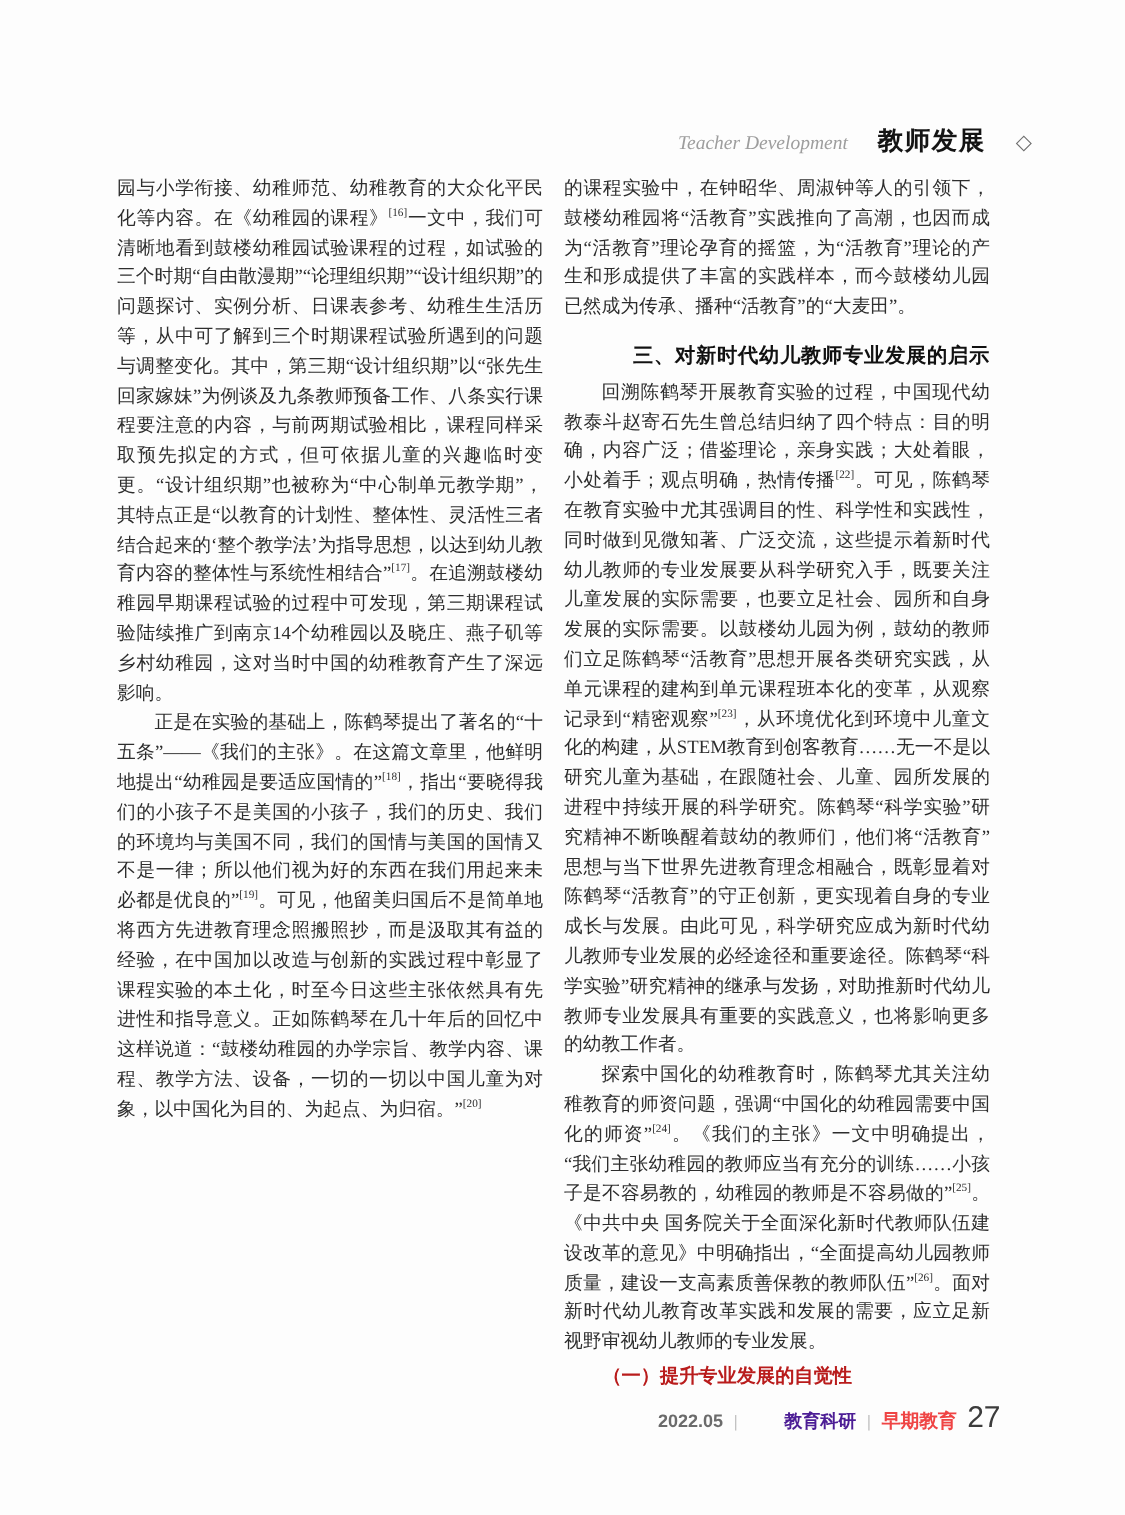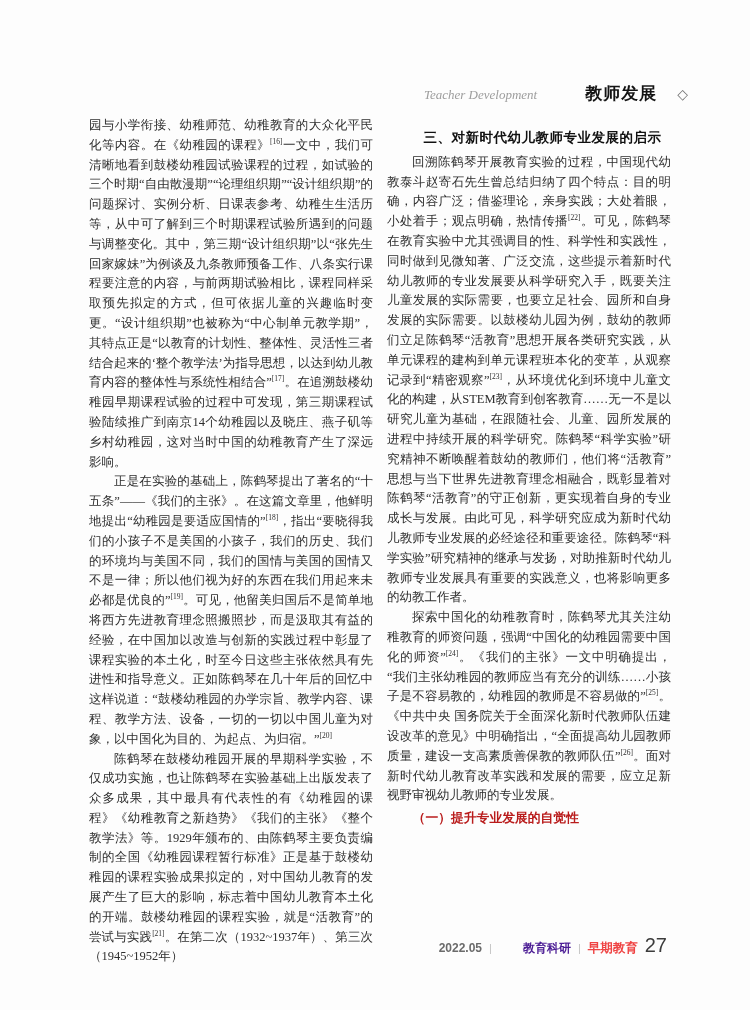--- a/index.html
+++ b/index.html
@@ -20,27 +20,26 @@
     white-space: nowrap;
   }
   .hdr-en {
     font-family: "Liberation Serif", "DejaVu Serif", serif;
     font-style: italic; font-size: 13px; color: #9d9d9d;
   }
   .hdr-zh {
     font-family: "Liberation Sans", "DejaVu Sans", sans-serif;
     font-weight: bold; font-size: 17px; color: #141414;
     letter-spacing: 1px;
-    margin-left: 28px;
   }
   .hdr-diamond { font-size: 14px; color: #6f6f6f; }
 
   
   .content {
-    position: absolute; top: 116px; left: 89px;
+    position: absolute; top: 116px; left: 78px;
     display: flex; gap: 14px;
   }
   .col {
     width: 284px;
     font-size: 12.5px;
     line-height: 19.8px;
     text-align: justify;
     text-justify: inter-character;
     color: #2d2d2d;
   }
@@ -49,21 +48,21 @@
   sup {
     font-size: 7.5px;
     line-height: 0;
     vertical-align: super;
     letter-spacing: 0;
   }
   .section-heading {
     font-family: "Liberation Sans", "DejaVu Sans", sans-serif;
     font-size: 13.5px; font-weight: bold; color: #111;
     margin: 12px 0 5px 0; text-indent: 2em;
-    letter-spacing: 0.5px; text-align: center;
+    letter-spacing: 0.5px; text-align: right;
   }
   .sub-heading {
     font-family: "Liberation Sans", "DejaVu Sans", sans-serif;
     font-size: 12.8px; font-weight: bold; color: #b91c1c;
     margin: 2px 0; text-indent: 2em; text-align: left;
   }
 
   
   .page-footer {
     position: absolute; top: 934px; right: 83px;
@@ -87,24 +86,24 @@
     <span class="hdr-en">Teacher Development</span>
     <span class="hdr-zh">教师发展</span>
     <span class="hdr-diamond">◇</span>
   </header>
 
   <main class="content">
 
     <section class="col">
       <p>园与小学衔接、幼稚师范、幼稚教育的大众化平民化等内容。在《幼稚园的课程》<sup>[16]</sup>一文中，我们可清晰地看到鼓楼幼稚园试验课程的过程，如试验的三个时期“自由散漫期”“论理组织期”“设计组织期”的问题探讨、实例分析、日课表参考、幼稚生生活历等，从中可了解到三个时期课程试验所遇到的问题与调整变化。其中，第三期“设计组织期”以“张先生回家嫁妹”为例谈及九条教师预备工作、八条实行课程要注意的内容，与前两期试验相比，课程同样采取预先拟定的方式，但可依据儿童的兴趣临时变更。“设计组织期”也被称为“中心制单元教学期”，其特点正是“以教育的计划性、整体性、灵活性三者结合起来的‘整个教学法’为指导思想，以达到幼儿教育内容的整体性与系统性相结合”<sup>[17]</sup>。在追溯鼓楼幼稚园早期课程试验的过程中可发现，第三期课程试验陆续推广到南京14个幼稚园以及晓庄、燕子矶等乡村幼稚园，这对当时中国的幼稚教育产生了深远影响。</p>
       <p class="indent">正是在实验的基础上，陈鹤琴提出了著名的“十五条”——《我们的主张》。在这篇文章里，他鲜明地提出“幼稚园是要适应国情的”<sup>[18]</sup>，指出“要晓得我们的小孩子不是美国的小孩子，我们的历史、我们的环境均与美国不同，我们的国情与美国的国情又不是一律；所以他们视为好的东西在我们用起来未必都是优良的”<sup>[19]</sup>。可见，他留美归国后不是简单地将西方先进教育理念照搬照抄，而是汲取其有益的经验，在中国加以改造与创新的实践过程中彰显了课程实验的本土化，时至今日这些主张依然具有先进性和指导意义。正如陈鹤琴在几十年后的回忆中这样说道：“鼓楼幼稚园的办学宗旨、教学内容、课程、教学方法、设备，一切的一切以中国儿童为对象，以中国化为目的、为起点、为归宿。”<sup>[20]</sup></p>
-      <p class="indent">陈鹤琴在鼓楼幼稚园开展的早期科学实验，不仅成功实施，也让陈鹤琴在实验基础上出版发表了众多成果，其中最具有代表性的有《幼稚园的课程》《幼稚教育之新趋势》《我们的主张》《整个教学法》等。1929年颁布的、由陈鹤琴主要负责编制的全国《幼稚园课程暂行标准》正是基于鼓楼幼稚园的课程实验成果拟定的，对中国幼儿教育的发展产生了巨大的影响，标志着中国幼儿教育本土化的开端。鼓楼幼稚园的课程实验，就是“活教育”的尝试与实践<sup>[21]</sup>。在第二次（1932~1937年）、第三次（1945~1952年）</p>
     </section>
 
     <section class="col">
+      <p>的课程实验中，在钟昭华、周淑钟等人的引领下，鼓楼幼稚园将“活教育”实践推向了高潮，也因而成为“活教育”理论孕育的摇篮，为“活教育”理论的产生和形成提供了丰富的实践样本，而今鼓楼幼儿园已然成为传承、播种“活教育”的“大麦田”。</p>
       <h2 class="section-heading">三、对新时代幼儿教师专业发展的启示</h2>
       <p class="indent">回溯陈鹤琴开展教育实验的过程，中国现代幼教泰斗赵寄石先生曾总结归纳了四个特点：目的明确，内容广泛；借鉴理论，亲身实践；大处着眼，小处着手；观点明确，热情传播<sup>[22]</sup>。可见，陈鹤琴在教育实验中尤其强调目的性、科学性和实践性，同时做到见微知著、广泛交流，这些提示着新时代幼儿教师的专业发展要从科学研究入手，既要关注儿童发展的实际需要，也要立足社会、园所和自身发展的实际需要。以鼓楼幼儿园为例，鼓幼的教师们立足陈鹤琴“活教育”思想开展各类研究实践，从单元课程的建构到单元课程班本化的变革，从观察记录到“精密观察”<sup>[23]</sup>，从环境优化到环境中儿童文化的构建，从STEM教育到创客教育……无一不是以研究儿童为基础，在跟随社会、儿童、园所发展的进程中持续开展的科学研究。陈鹤琴“科学实验”研究精神不断唤醒着鼓幼的教师们，他们将“活教育”思想与当下世界先进教育理念相融合，既彰显着对陈鹤琴“活教育”的守正创新，更实现着自身的专业成长与发展。由此可见，科学研究应成为新时代幼儿教师专业发展的必经途径和重要途径。陈鹤琴“科学实验”研究精神的继承与发扬，对助推新时代幼儿教师专业发展具有重要的实践意义，也将影响更多的幼教工作者。</p>
       <p class="indent">探索中国化的幼稚教育时，陈鹤琴尤其关注幼稚教育的师资问题，强调“中国化的幼稚园需要中国化的师资”<sup>[24]</sup>。《我们的主张》一文中明确提出，“我们主张幼稚园的教师应当有充分的训练……小孩子是不容易教的，幼稚园的教师是不容易做的”<sup>[25]</sup>。《中共中央 国务院关于全面深化新时代教师队伍建设改革的意见》中明确指出，“全面提高幼儿园教师质量，建设一支高素质善保教的教师队伍”<sup>[26]</sup>。面对新时代幼儿教育改革实践和发展的需要，应立足新视野审视幼儿教师的专业发展。</p>
       <h3 class="sub-heading">（一）提升专业发展的自觉性</h3>
     </section>
 
   </main>
 
   <footer class="page-footer">
     <span class="f-issue">2022.05</span>

